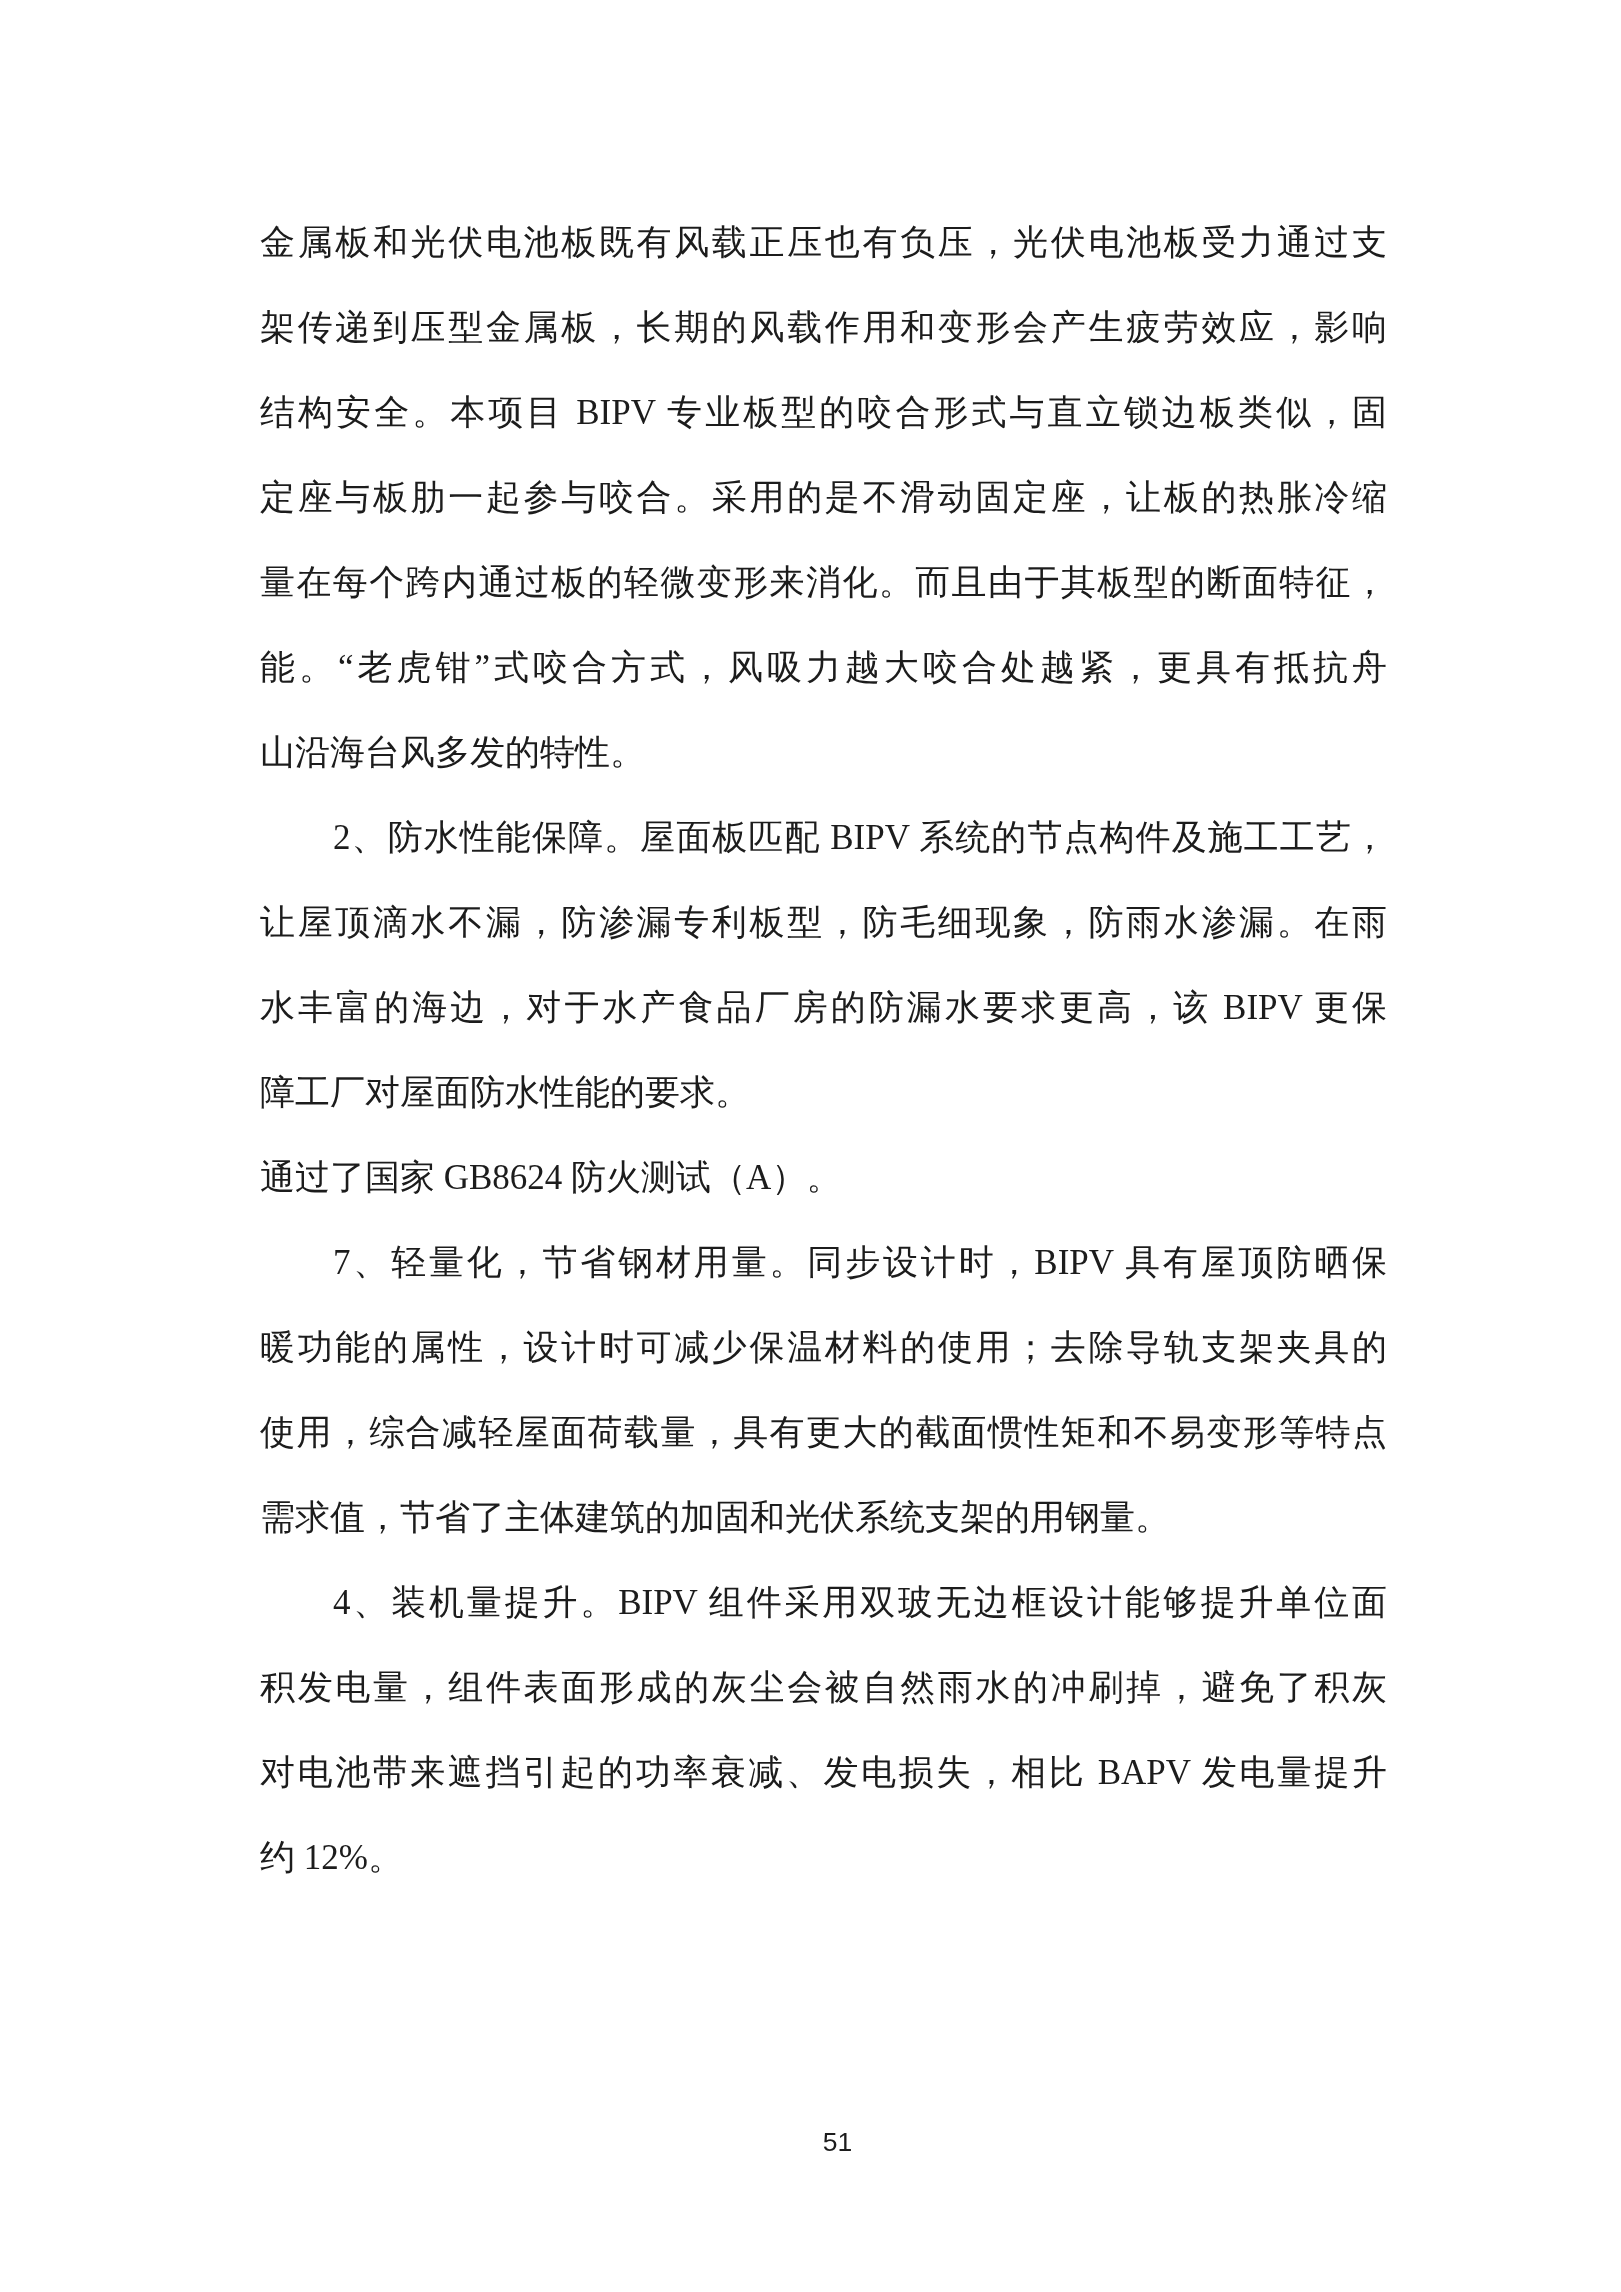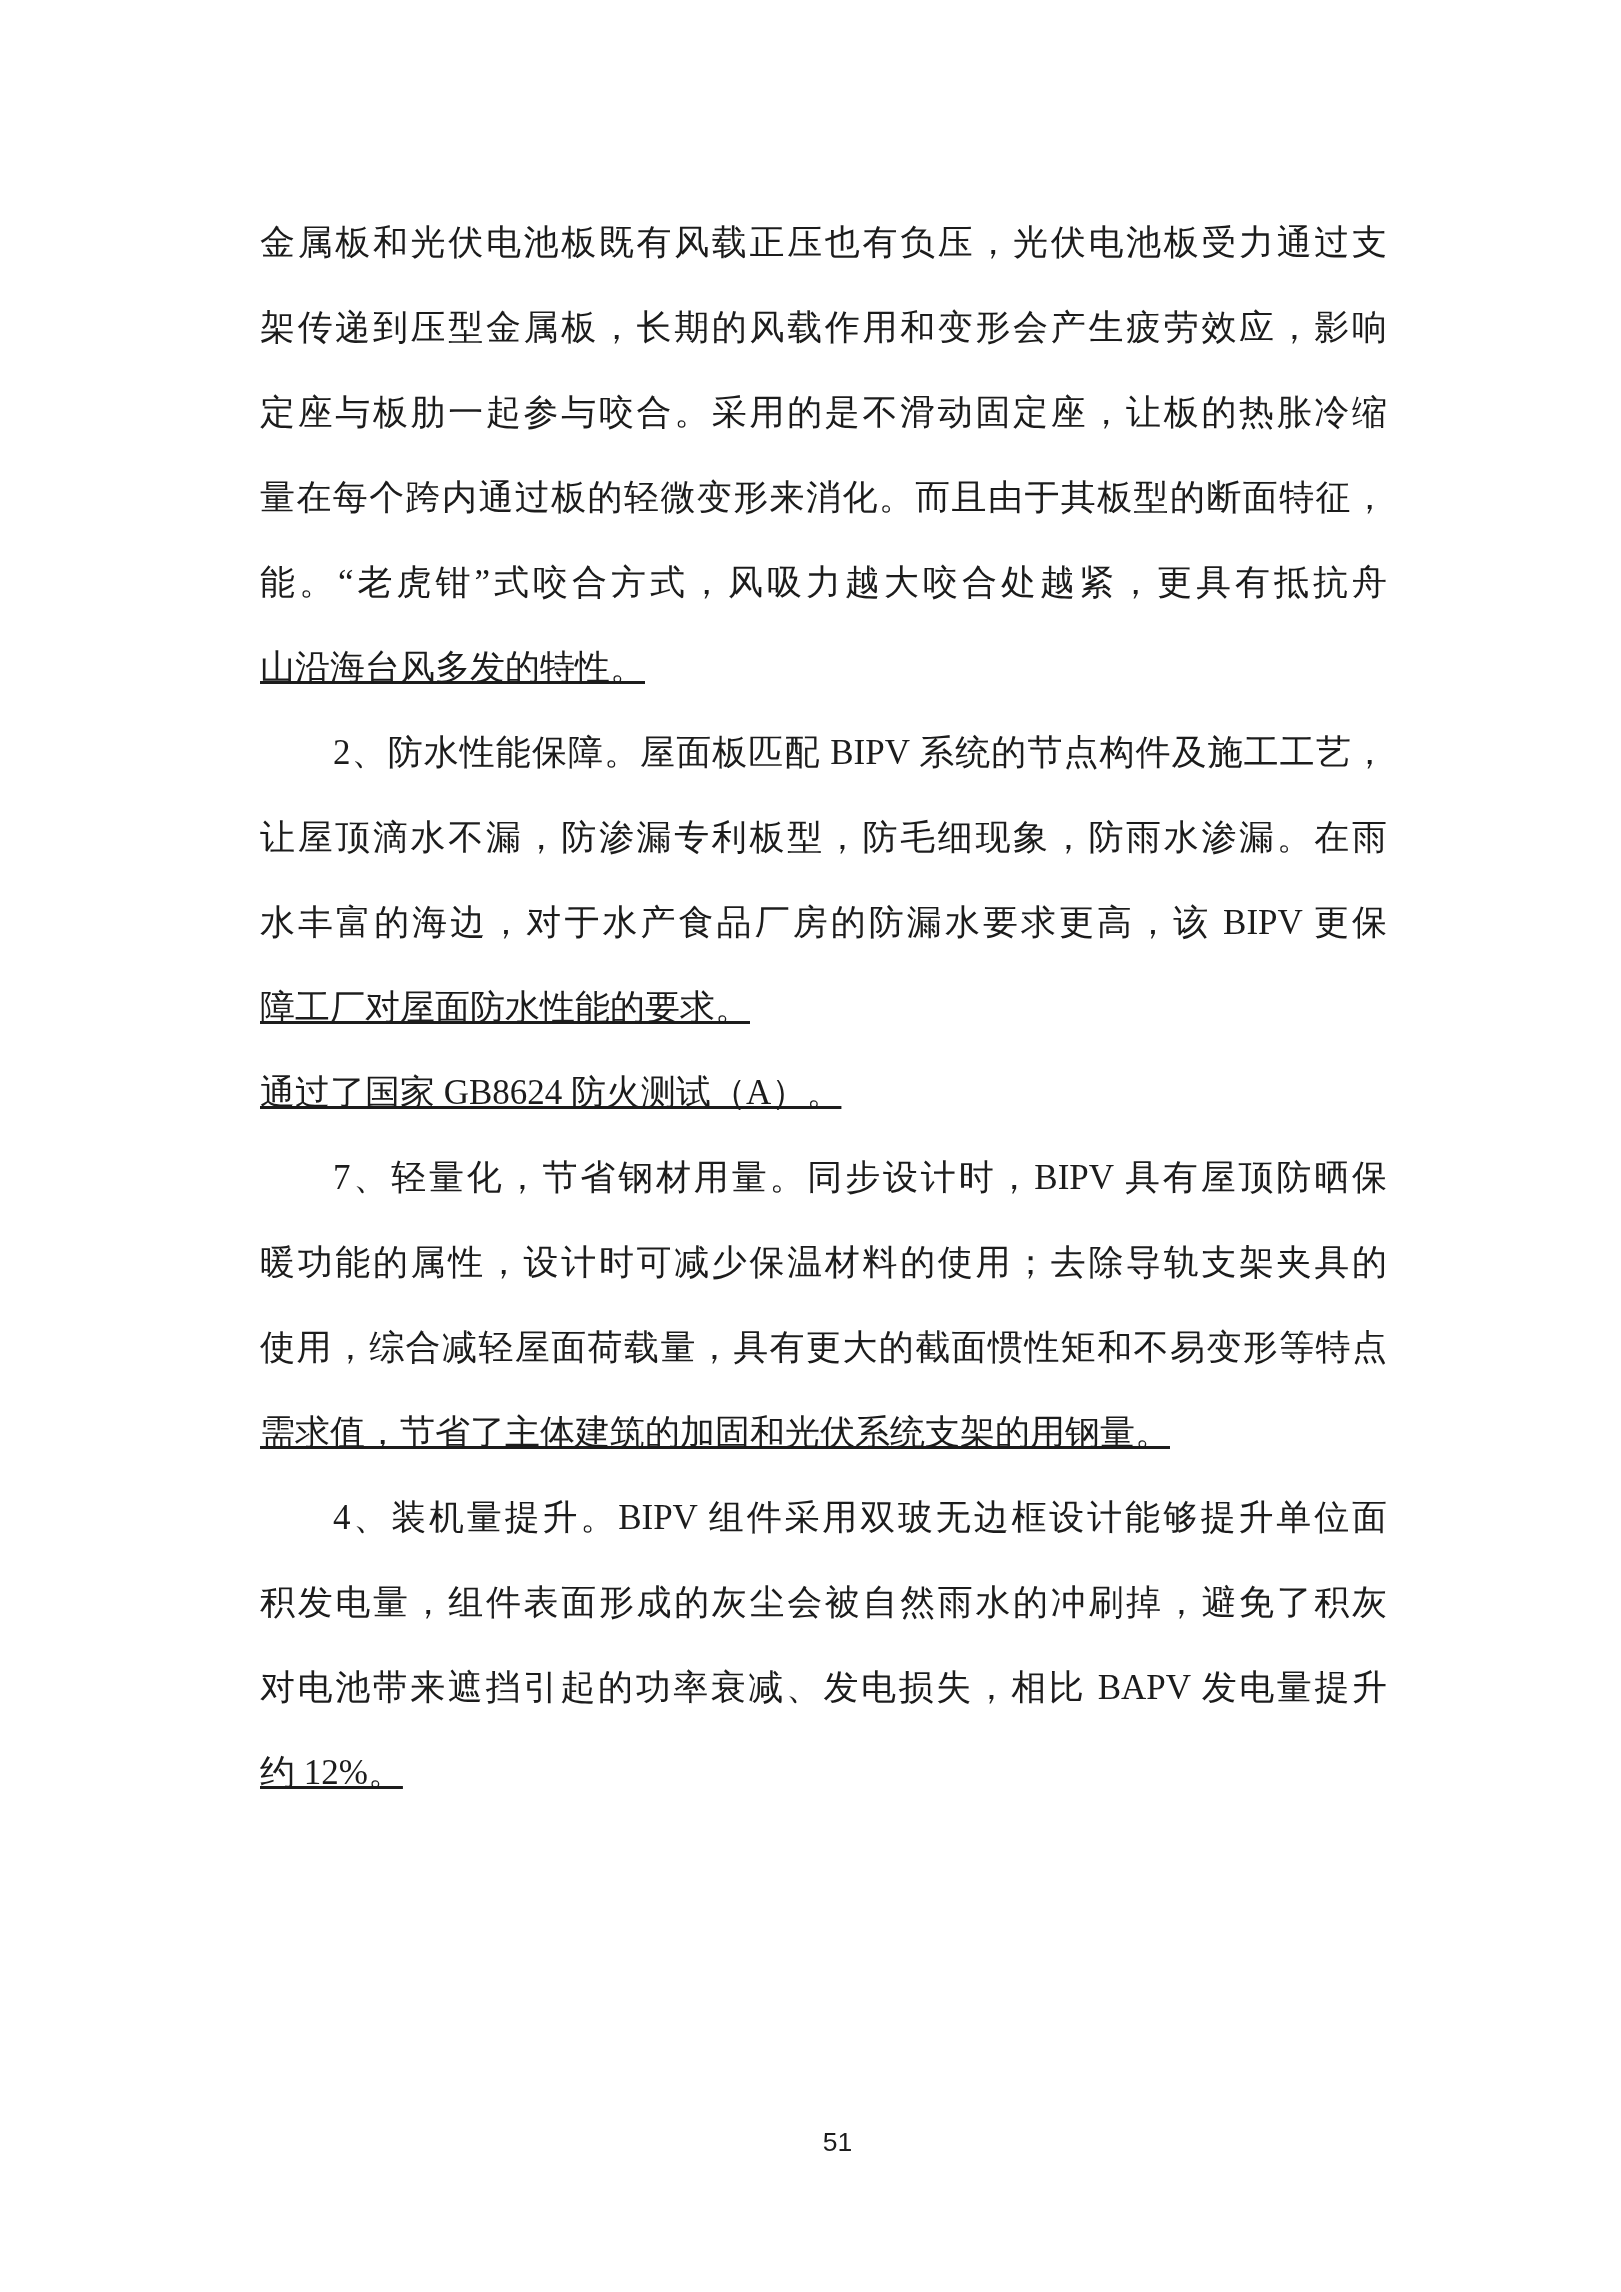--- a/index.html
+++ b/index.html
@@ -33,21 +33,20 @@
     height: 85px;
     line-height: 85px;
     font-size: 35px;
     text-align: justify;
     text-align-last: justify;
     overflow: hidden;
     white-space: normal;
   }
   .line.para-end {
     text-align-last: left;
-    text-decoration: underline;
   }
   .line.indent {
     padding-left: 73px;
   }
   .footer-page-number {
     position: absolute;
     top: 2127px;
     left: 15px;
     width: 100%;
     text-align: center;
@@ -56,20 +55,21 @@
     color: #1c1c1c;
   }
 </style>
 </head>
 <body>
 
 <div class="page">
   <div class="text-block" id="text-block">
       <div class="line">金属板和光伏电池板既有风载正压也有负压，光伏电池板受力通过支</div>
       <div class="line">架传递到压型金属板，长期的风载作用和变形会产生疲劳效应，影响</div>
+      <div class="line">结构安全。本项目 BIPV 专业板型的咬合形式与直立锁边板类似，固</div>
       <div class="line">定座与板肋一起参与咬合。采用的是不滑动固定座，让板的热胀冷缩</div>
       <div class="line">量在每个跨内通过板的轻微变形来消化。而且由于其板型的断面特征，</div>
       <div class="line">能。“老虎钳”式咬合方式，风吸力越大咬合处越紧，更具有抵抗舟</div>
       <div class="line para-end">山沿海台风多发的特性。</div>
       <div class="line indent">2、防水性能保障。屋面板匹配 BIPV 系统的节点构件及施工工艺，</div>
       <div class="line">让屋顶滴水不漏，防渗漏专利板型，防毛细现象，防雨水渗漏。在雨</div>
       <div class="line">水丰富的海边，对于水产食品厂房的防漏水要求更高，该 BIPV 更保</div>
       <div class="line para-end">障工厂对屋面防水性能的要求。</div>
       <div class="line para-end">通过了国家 GB8624 防火测试（A）。</div>
       <div class="line indent">7、轻量化，节省钢材用量。同步设计时，BIPV 具有屋顶防晒保</div>

